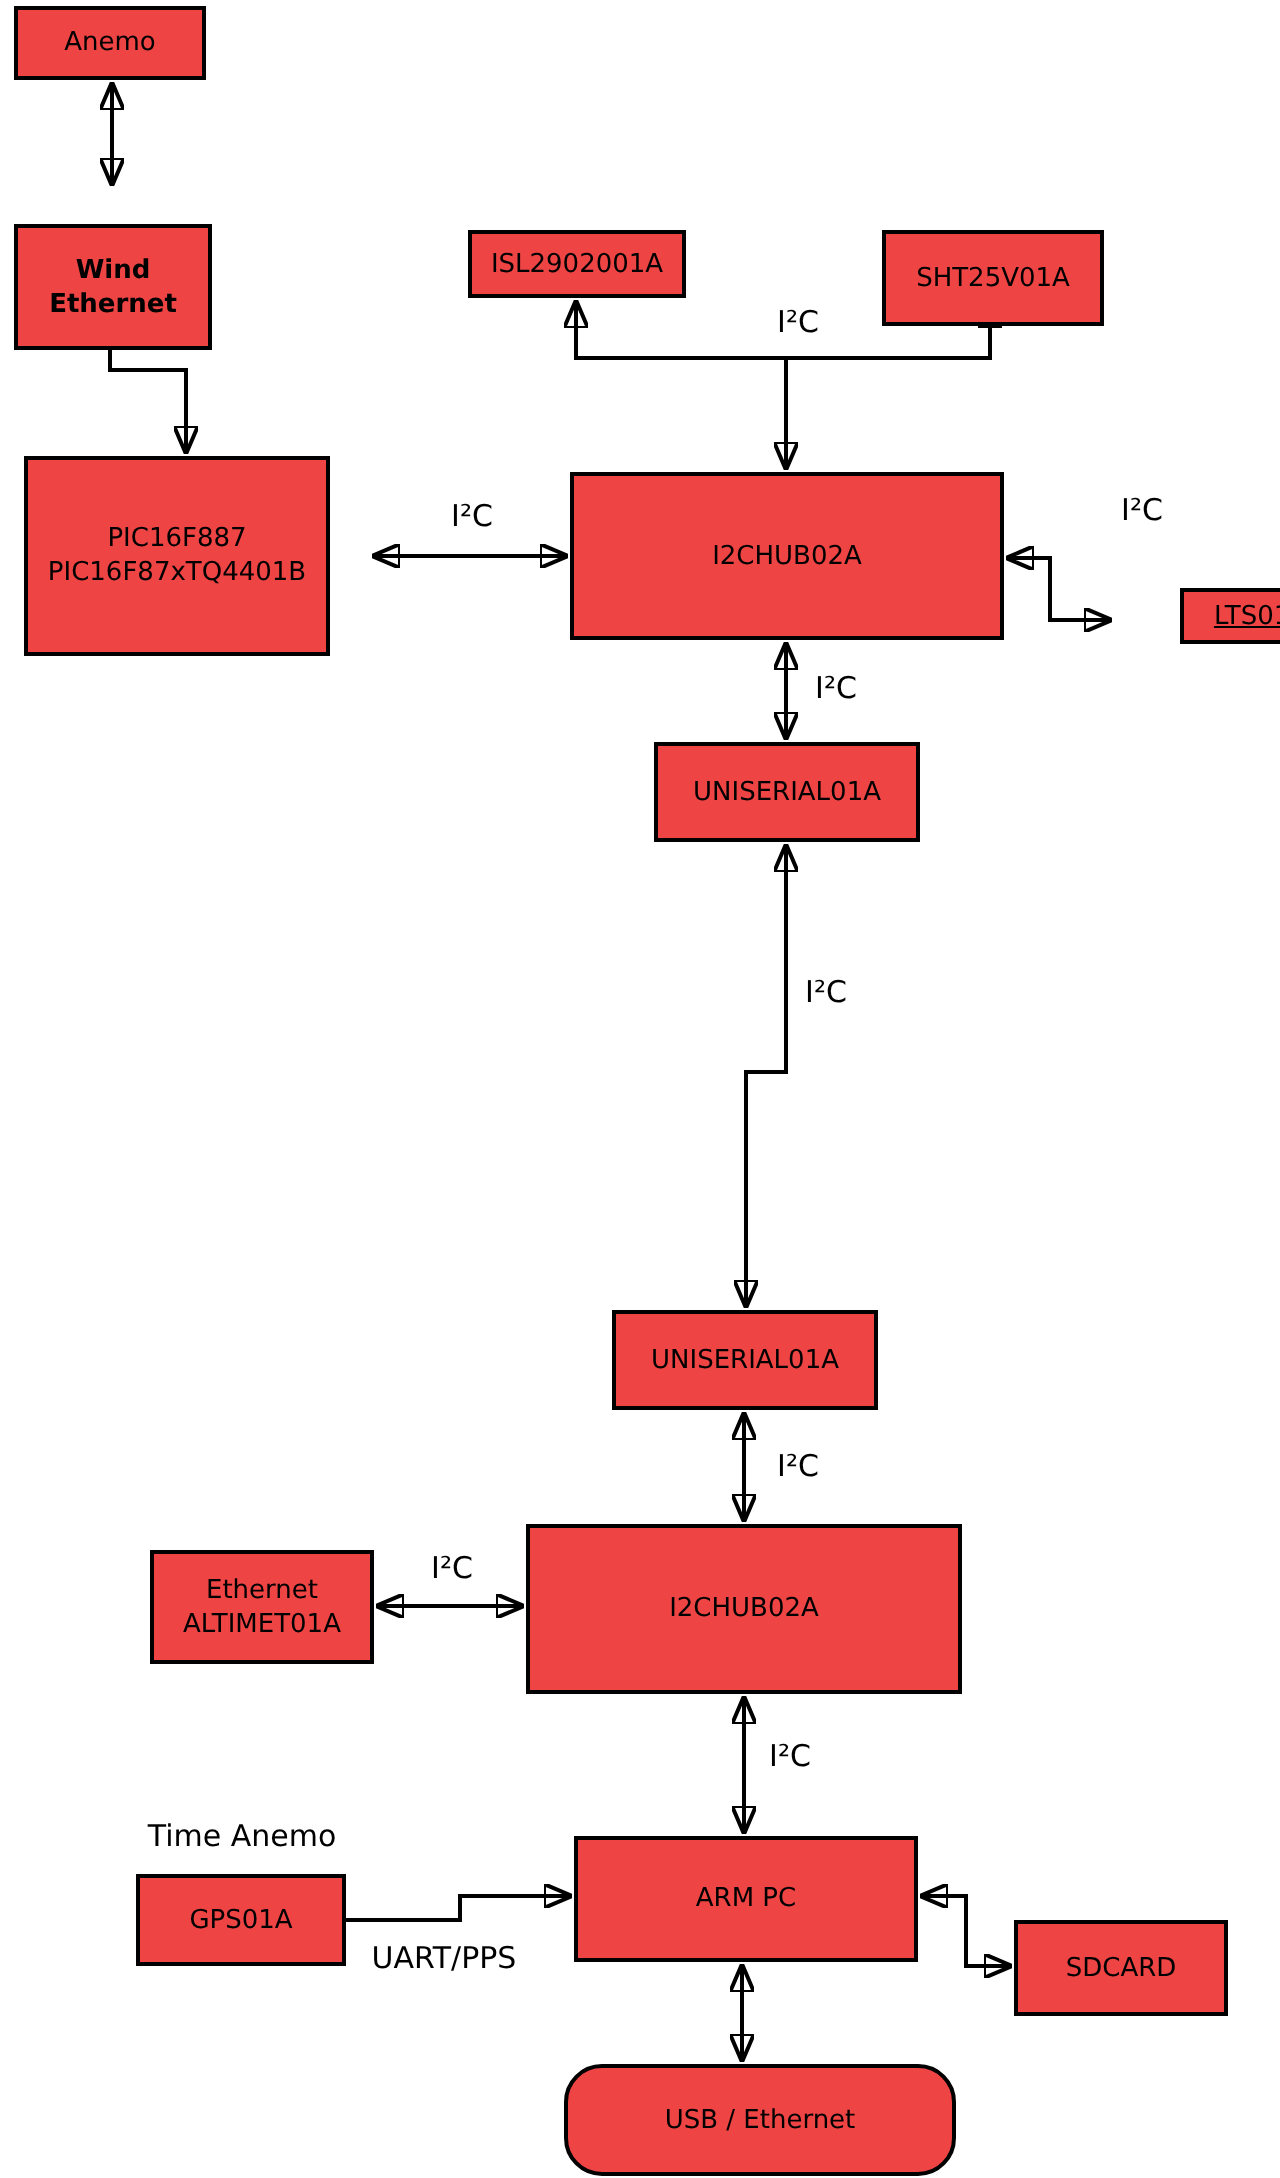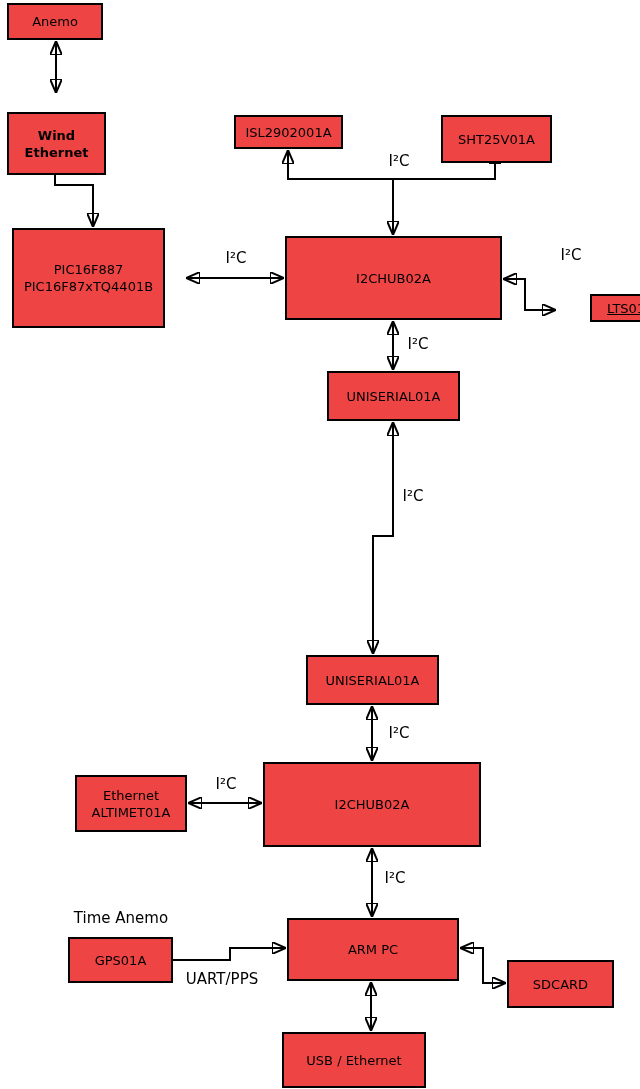--- a/index.html
+++ b/index.html
@@ -131,21 +131,21 @@
   </div>
 
   <div class="node" style="left:287px; top:918px; width:172px; height:63px;">
     <span>ARM PC</span>
   </div>
 
   <div class="node" style="left:507px; top:960px; width:107px; height:48px;">
     <span>SDCARD</span>
   </div>
 
-  <div class="node" style="left:282px; top:1032px; width:144px; height:56px;">
+  <div class="node" style="left:282px; top:1032px; width:196px; height:56px;border-radius:19px;">
     <span>USB / Ethernet</span>
   </div>
 
   <div class="edge-label" style="left:399px; top:161px;">I²C</div>
   <div class="edge-label" style="left:236px; top:258px;">I²C</div>
   <div class="edge-label" style="left:571px; top:255px;">I²C</div>
   <div class="edge-label" style="left:418px; top:344px;">I²C</div>
   <div class="edge-label" style="left:413px; top:496px;">I²C</div>
   <div class="edge-label" style="left:399px; top:733px;">I²C</div>
   <div class="edge-label" style="left:226px; top:784px;">I²C</div>

